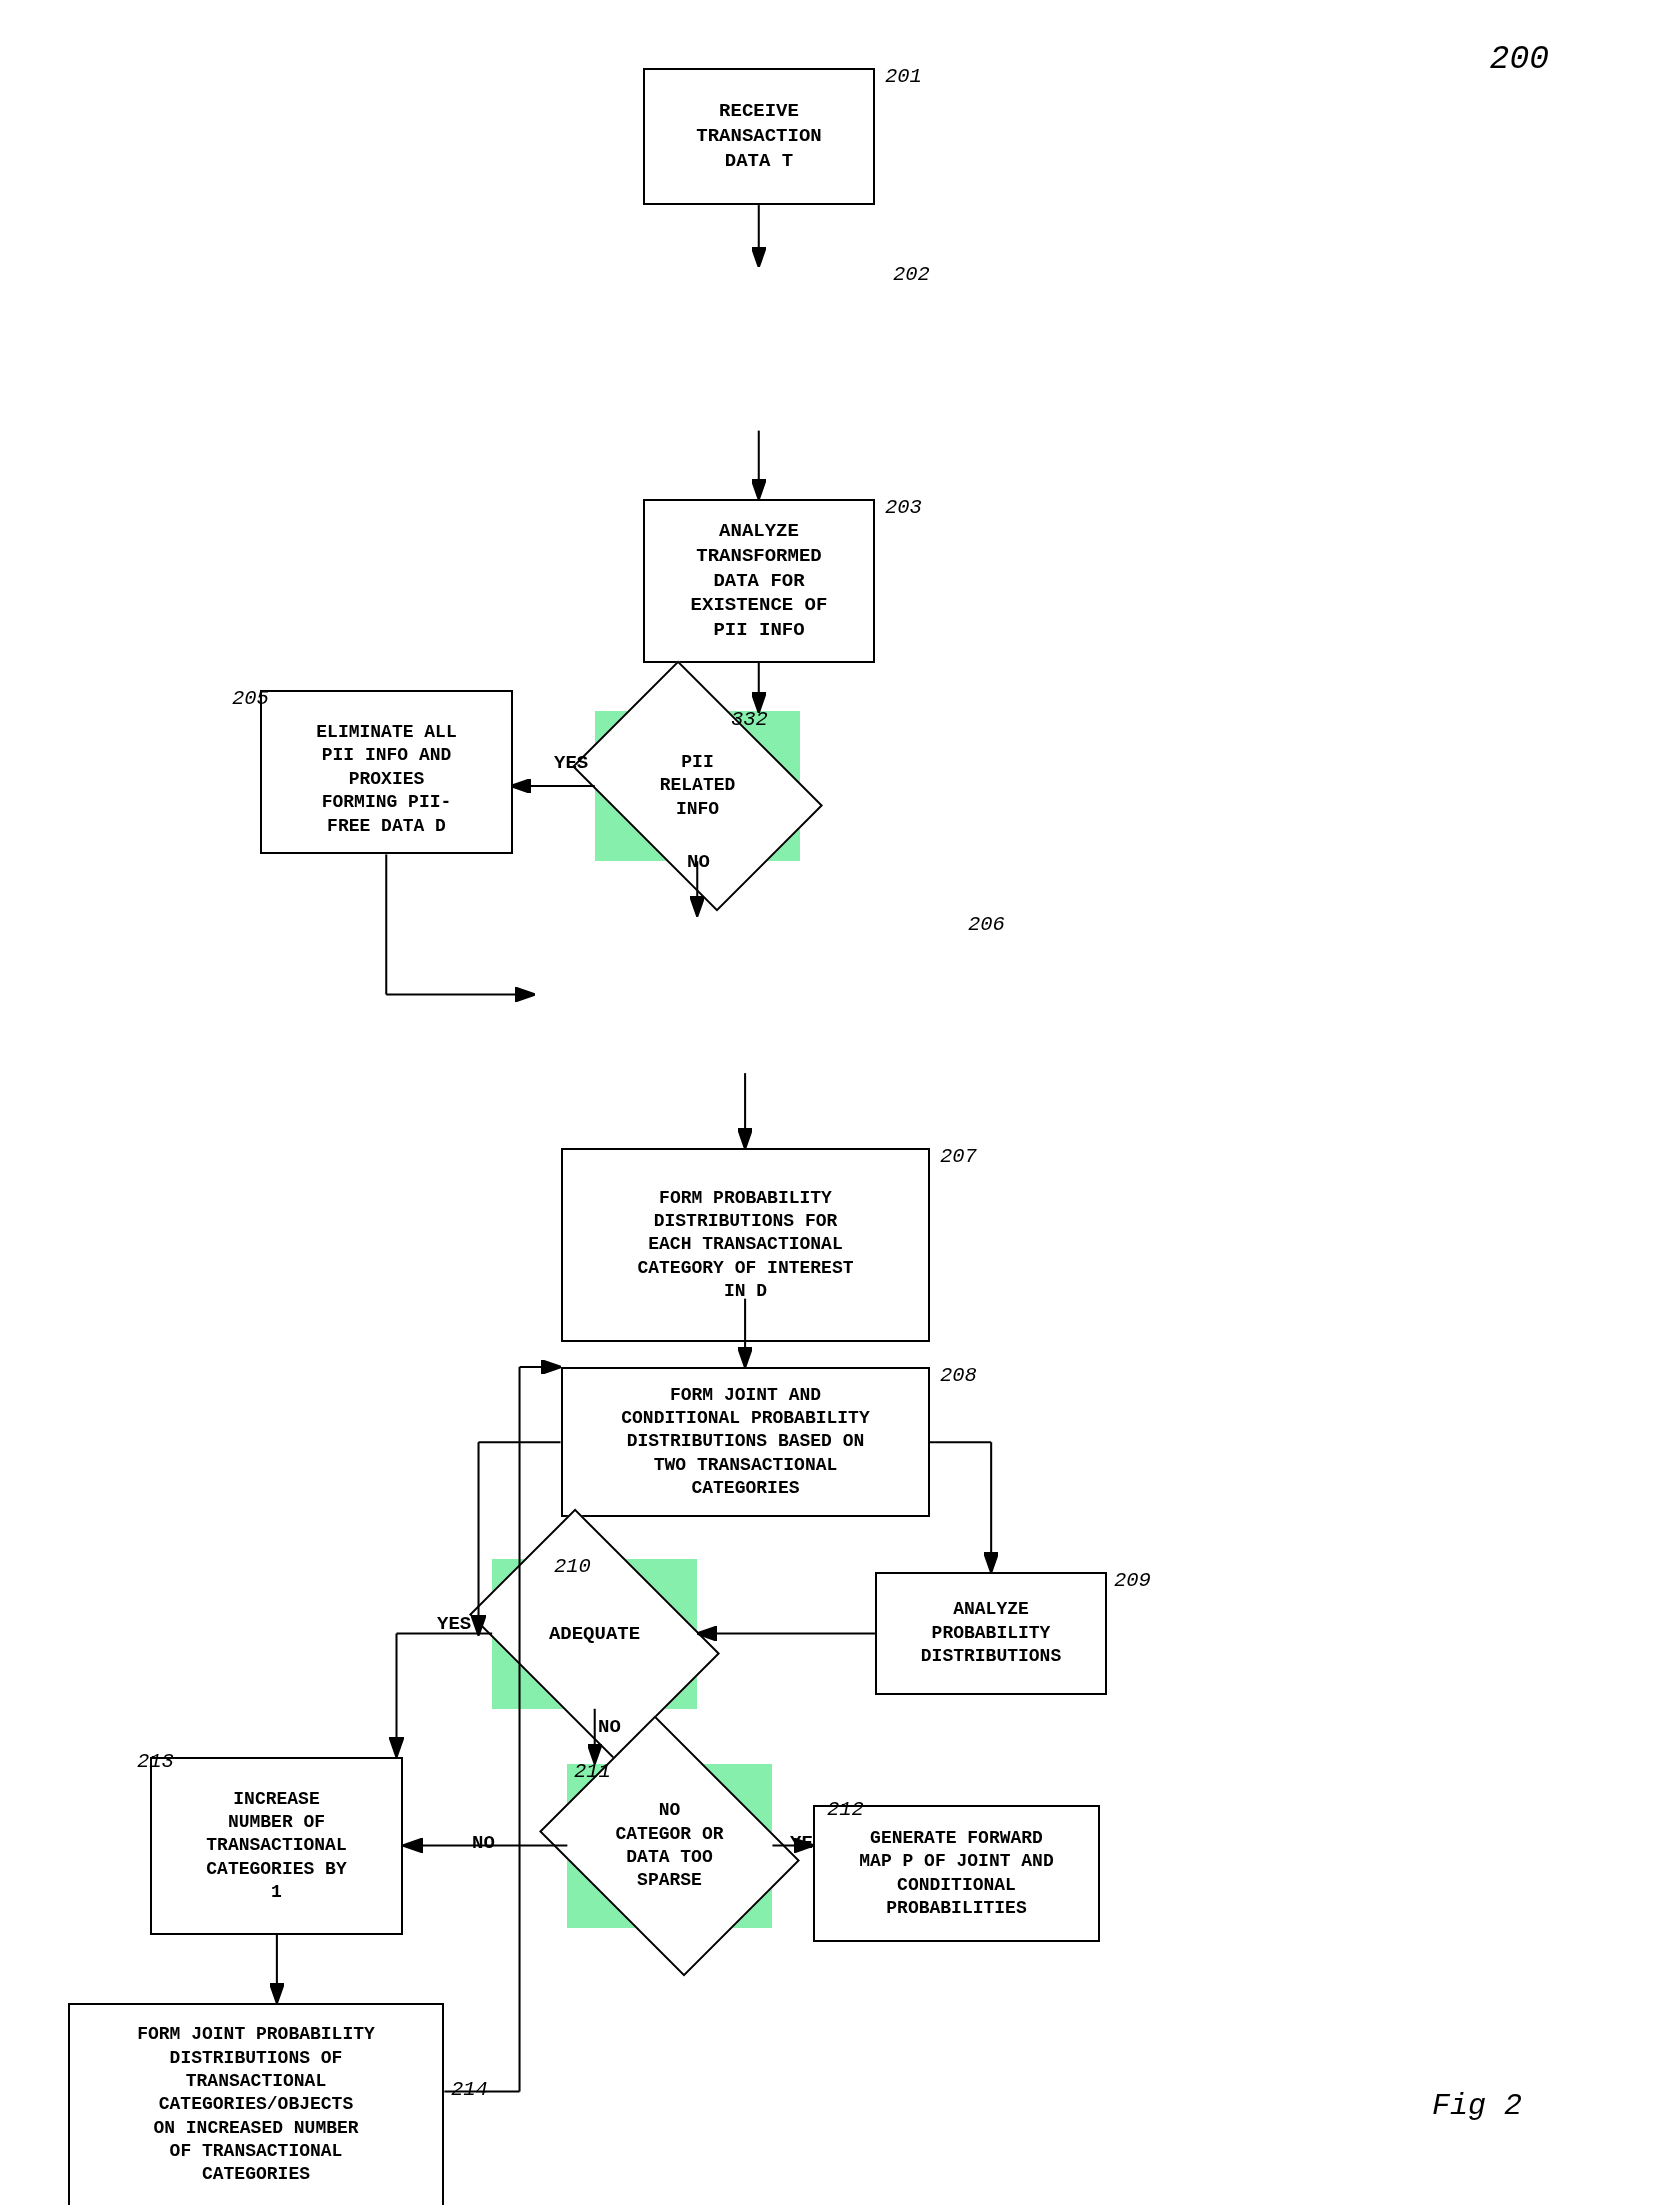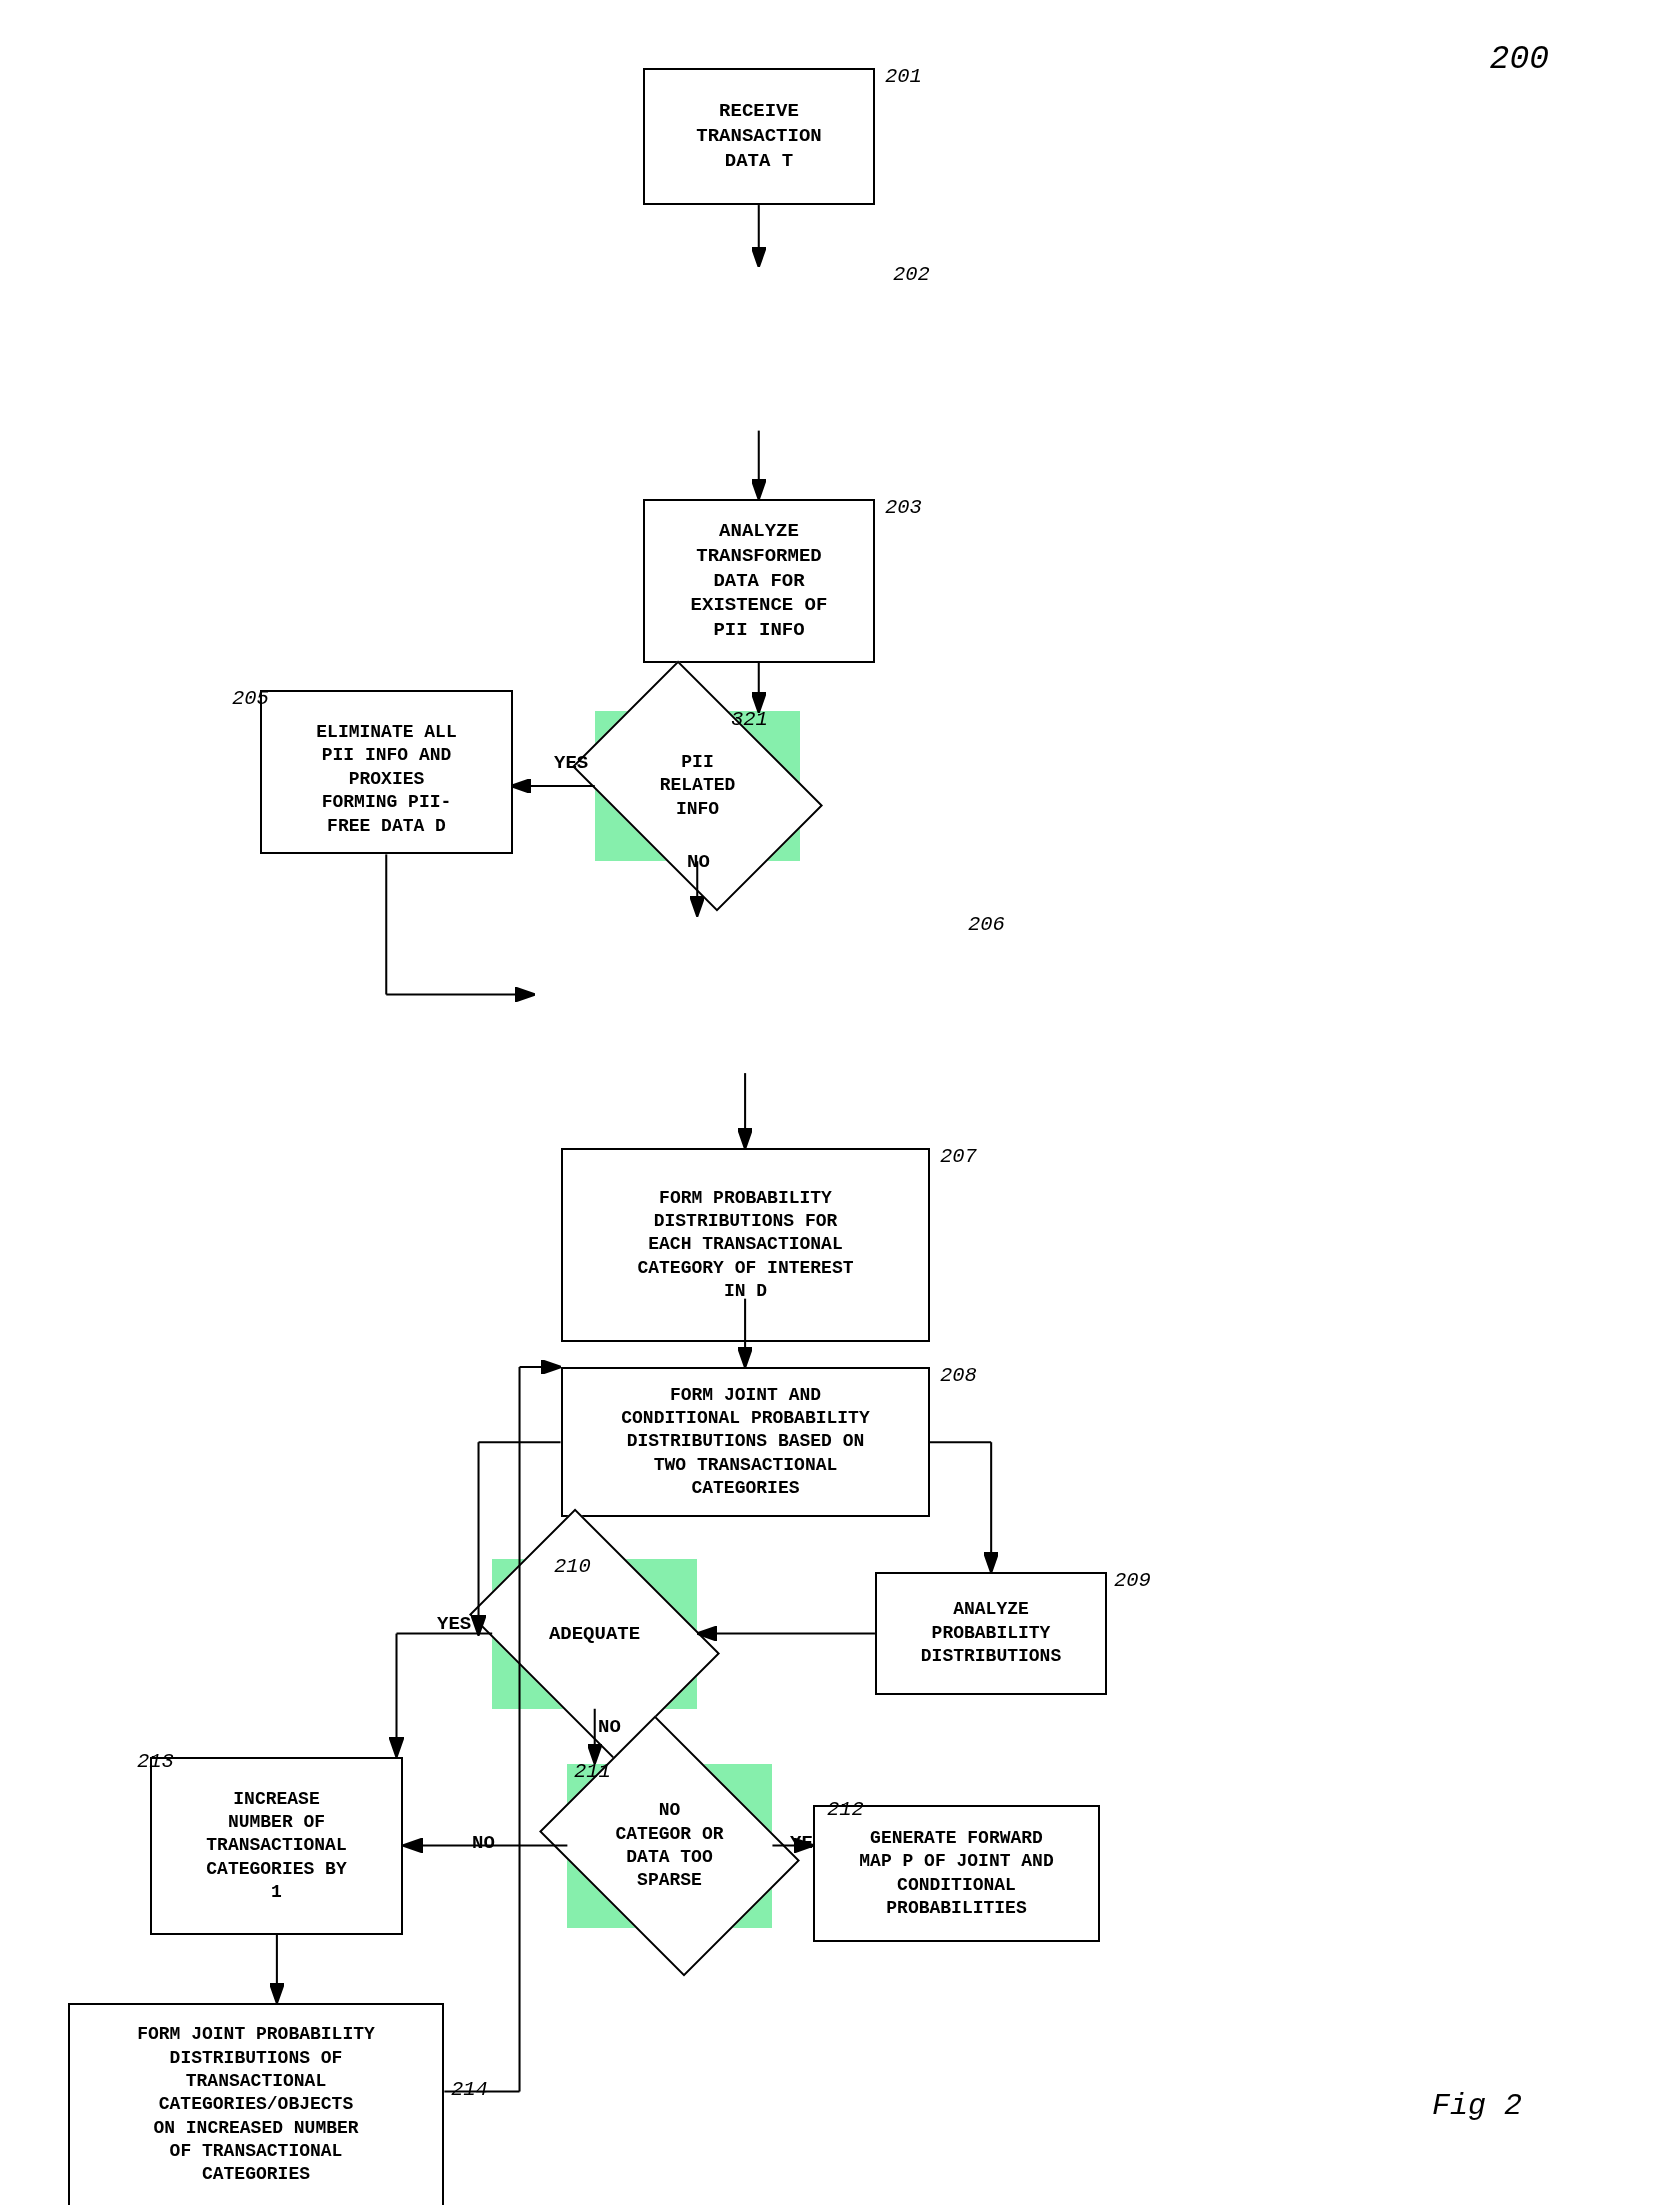--- a/index.html
+++ b/index.html
@@ -112,21 +112,21 @@
 PII INFO</span>
   </div>
   <div class="label" style="left:885px; top:496px;">203</div>
 
   <div class="diamond" style="left:595px; top:711px; width:205px; height:150px;">
     <div class="diamond-shape"></div>
     <span class="diamond-text" style="white-space:pre; text-align:center; font-size:18px;">PII
 RELATED
 INFO</span>
   </div>
-  <div class="label" style="left:731px; top:708px;">321</div>
+  <div class="label" style="left:731px; top:708px;">332</div>
 
   <div class="box" style="left:260px; top:690px; width:253px; height:164px;">
     <span style="white-space:pre; text-align:center; font-size:18px;margin-top:15px;">ELIMINATE ALL
 PII INFO AND
 PROXIES
 FORMING PII-
 FREE DATA D</span>
   </div>
   <div class="label" style="left:232px; top:687px;">205</div>
 

